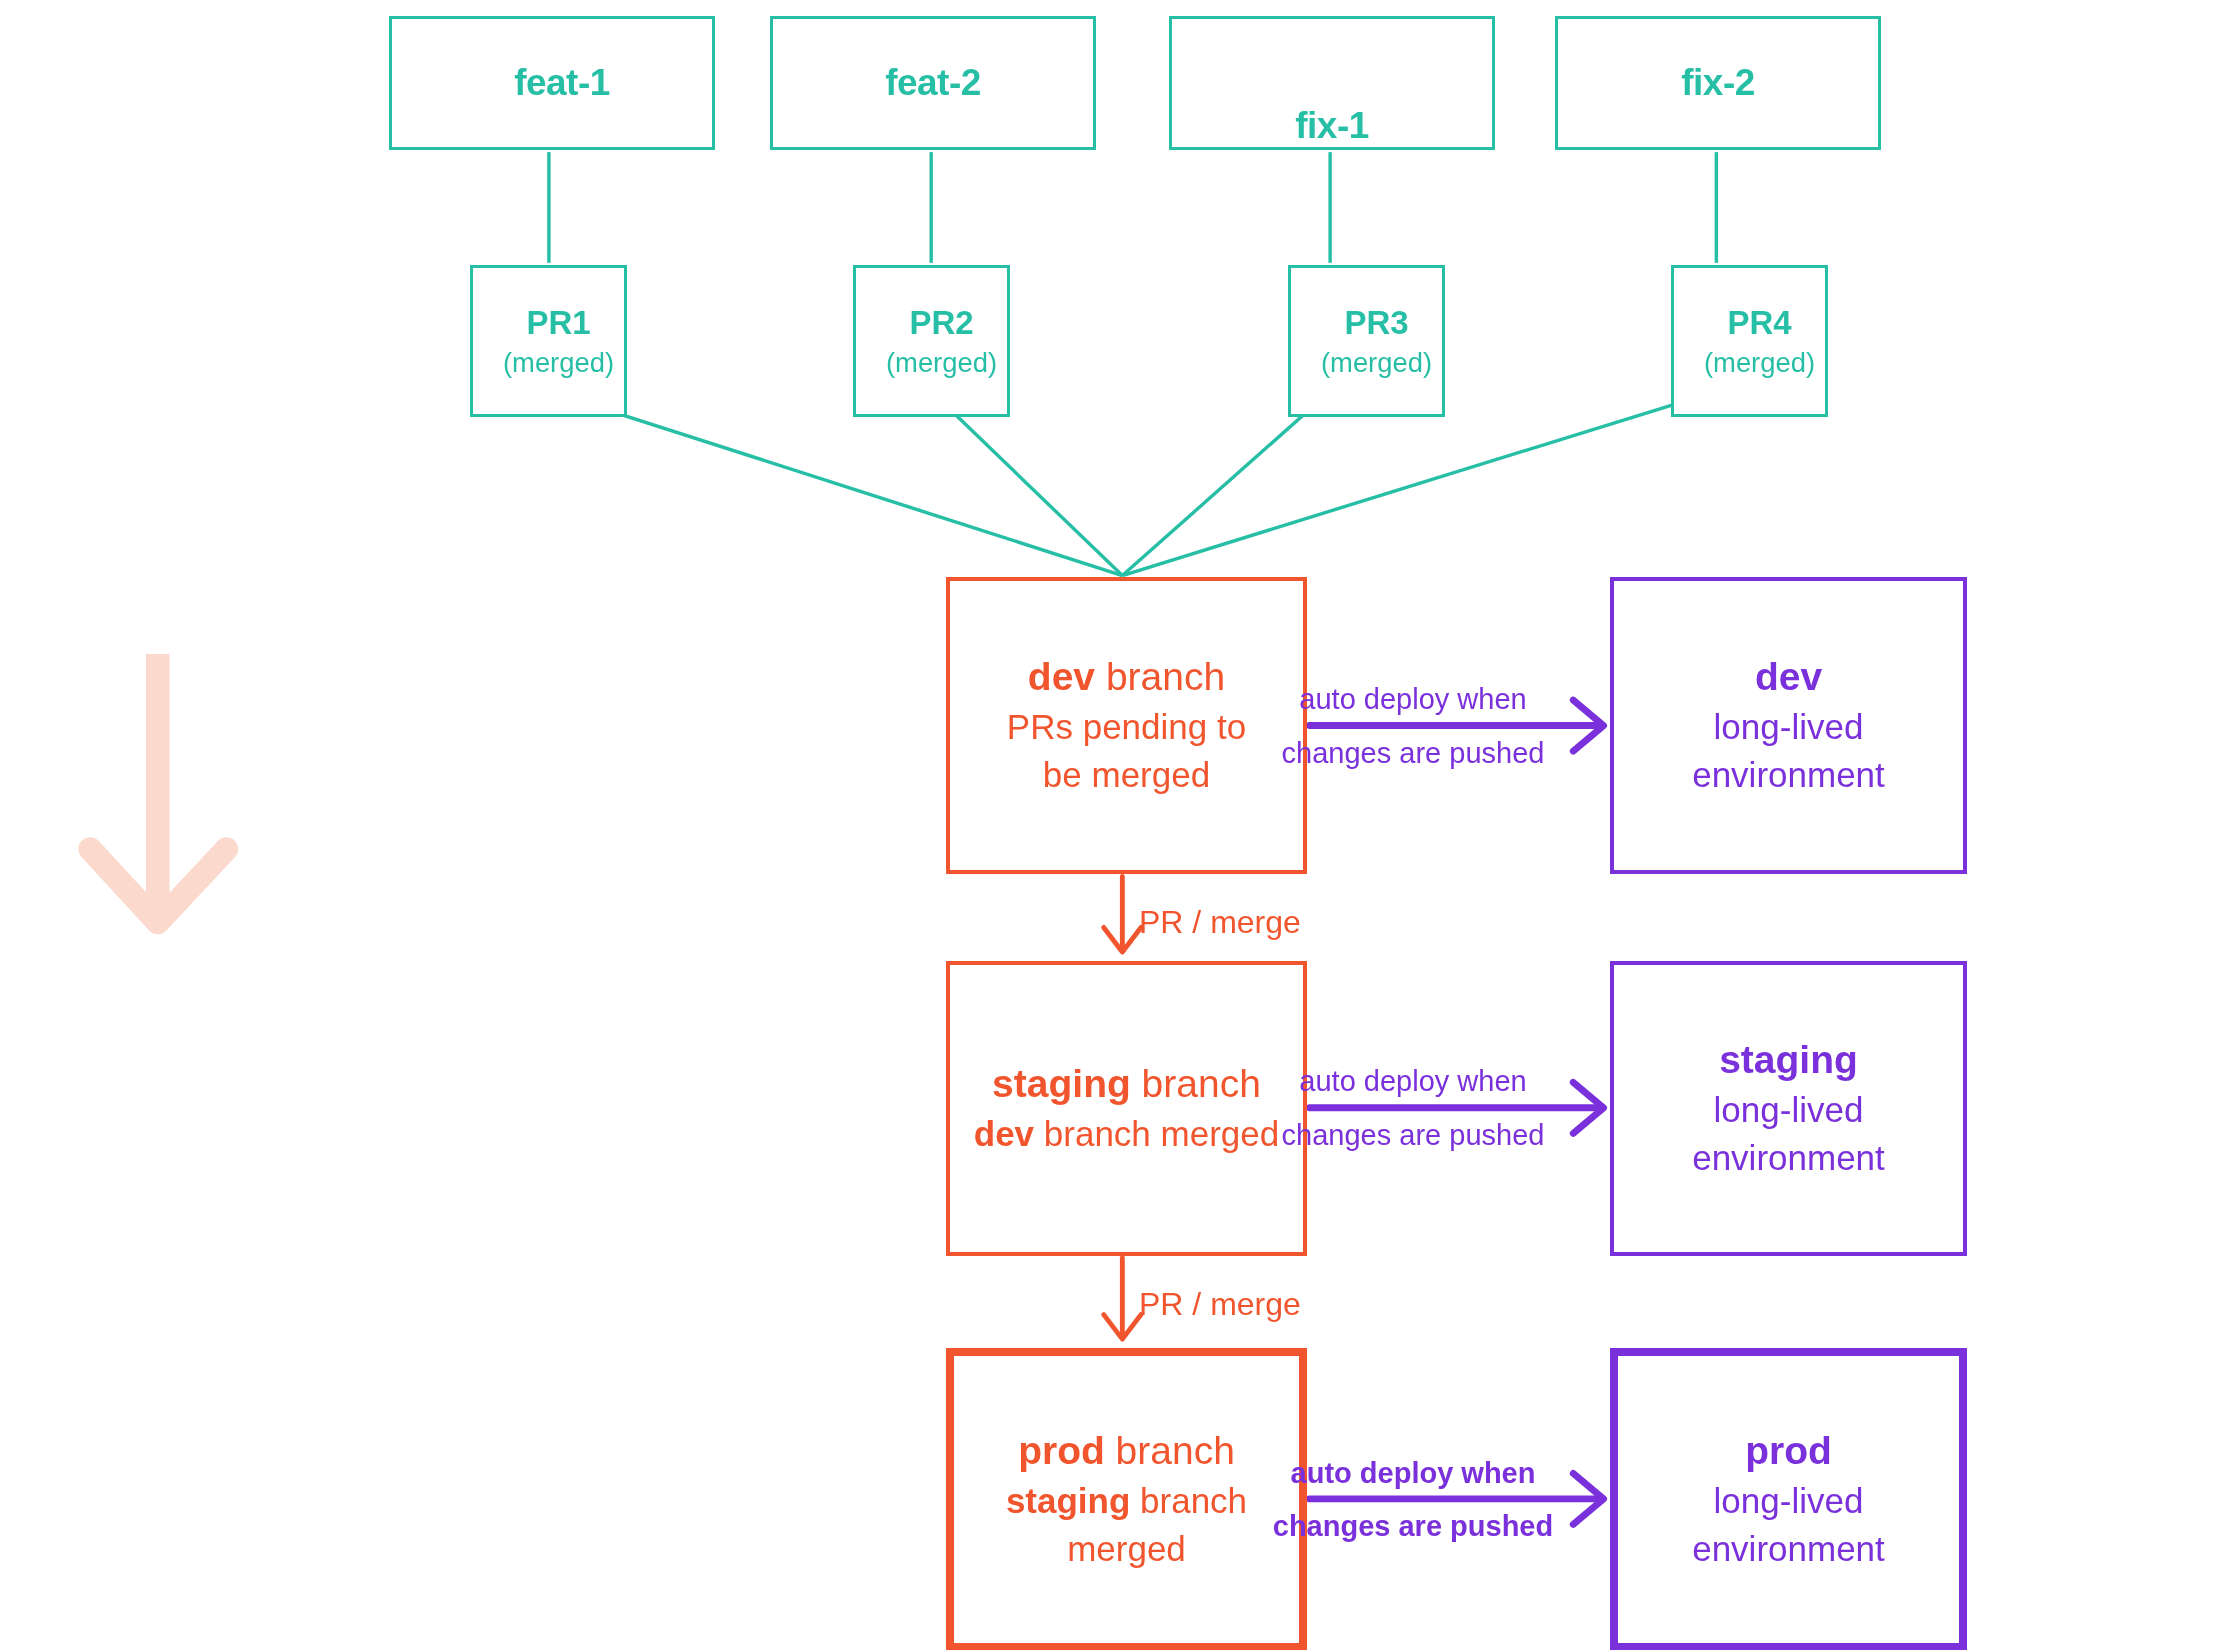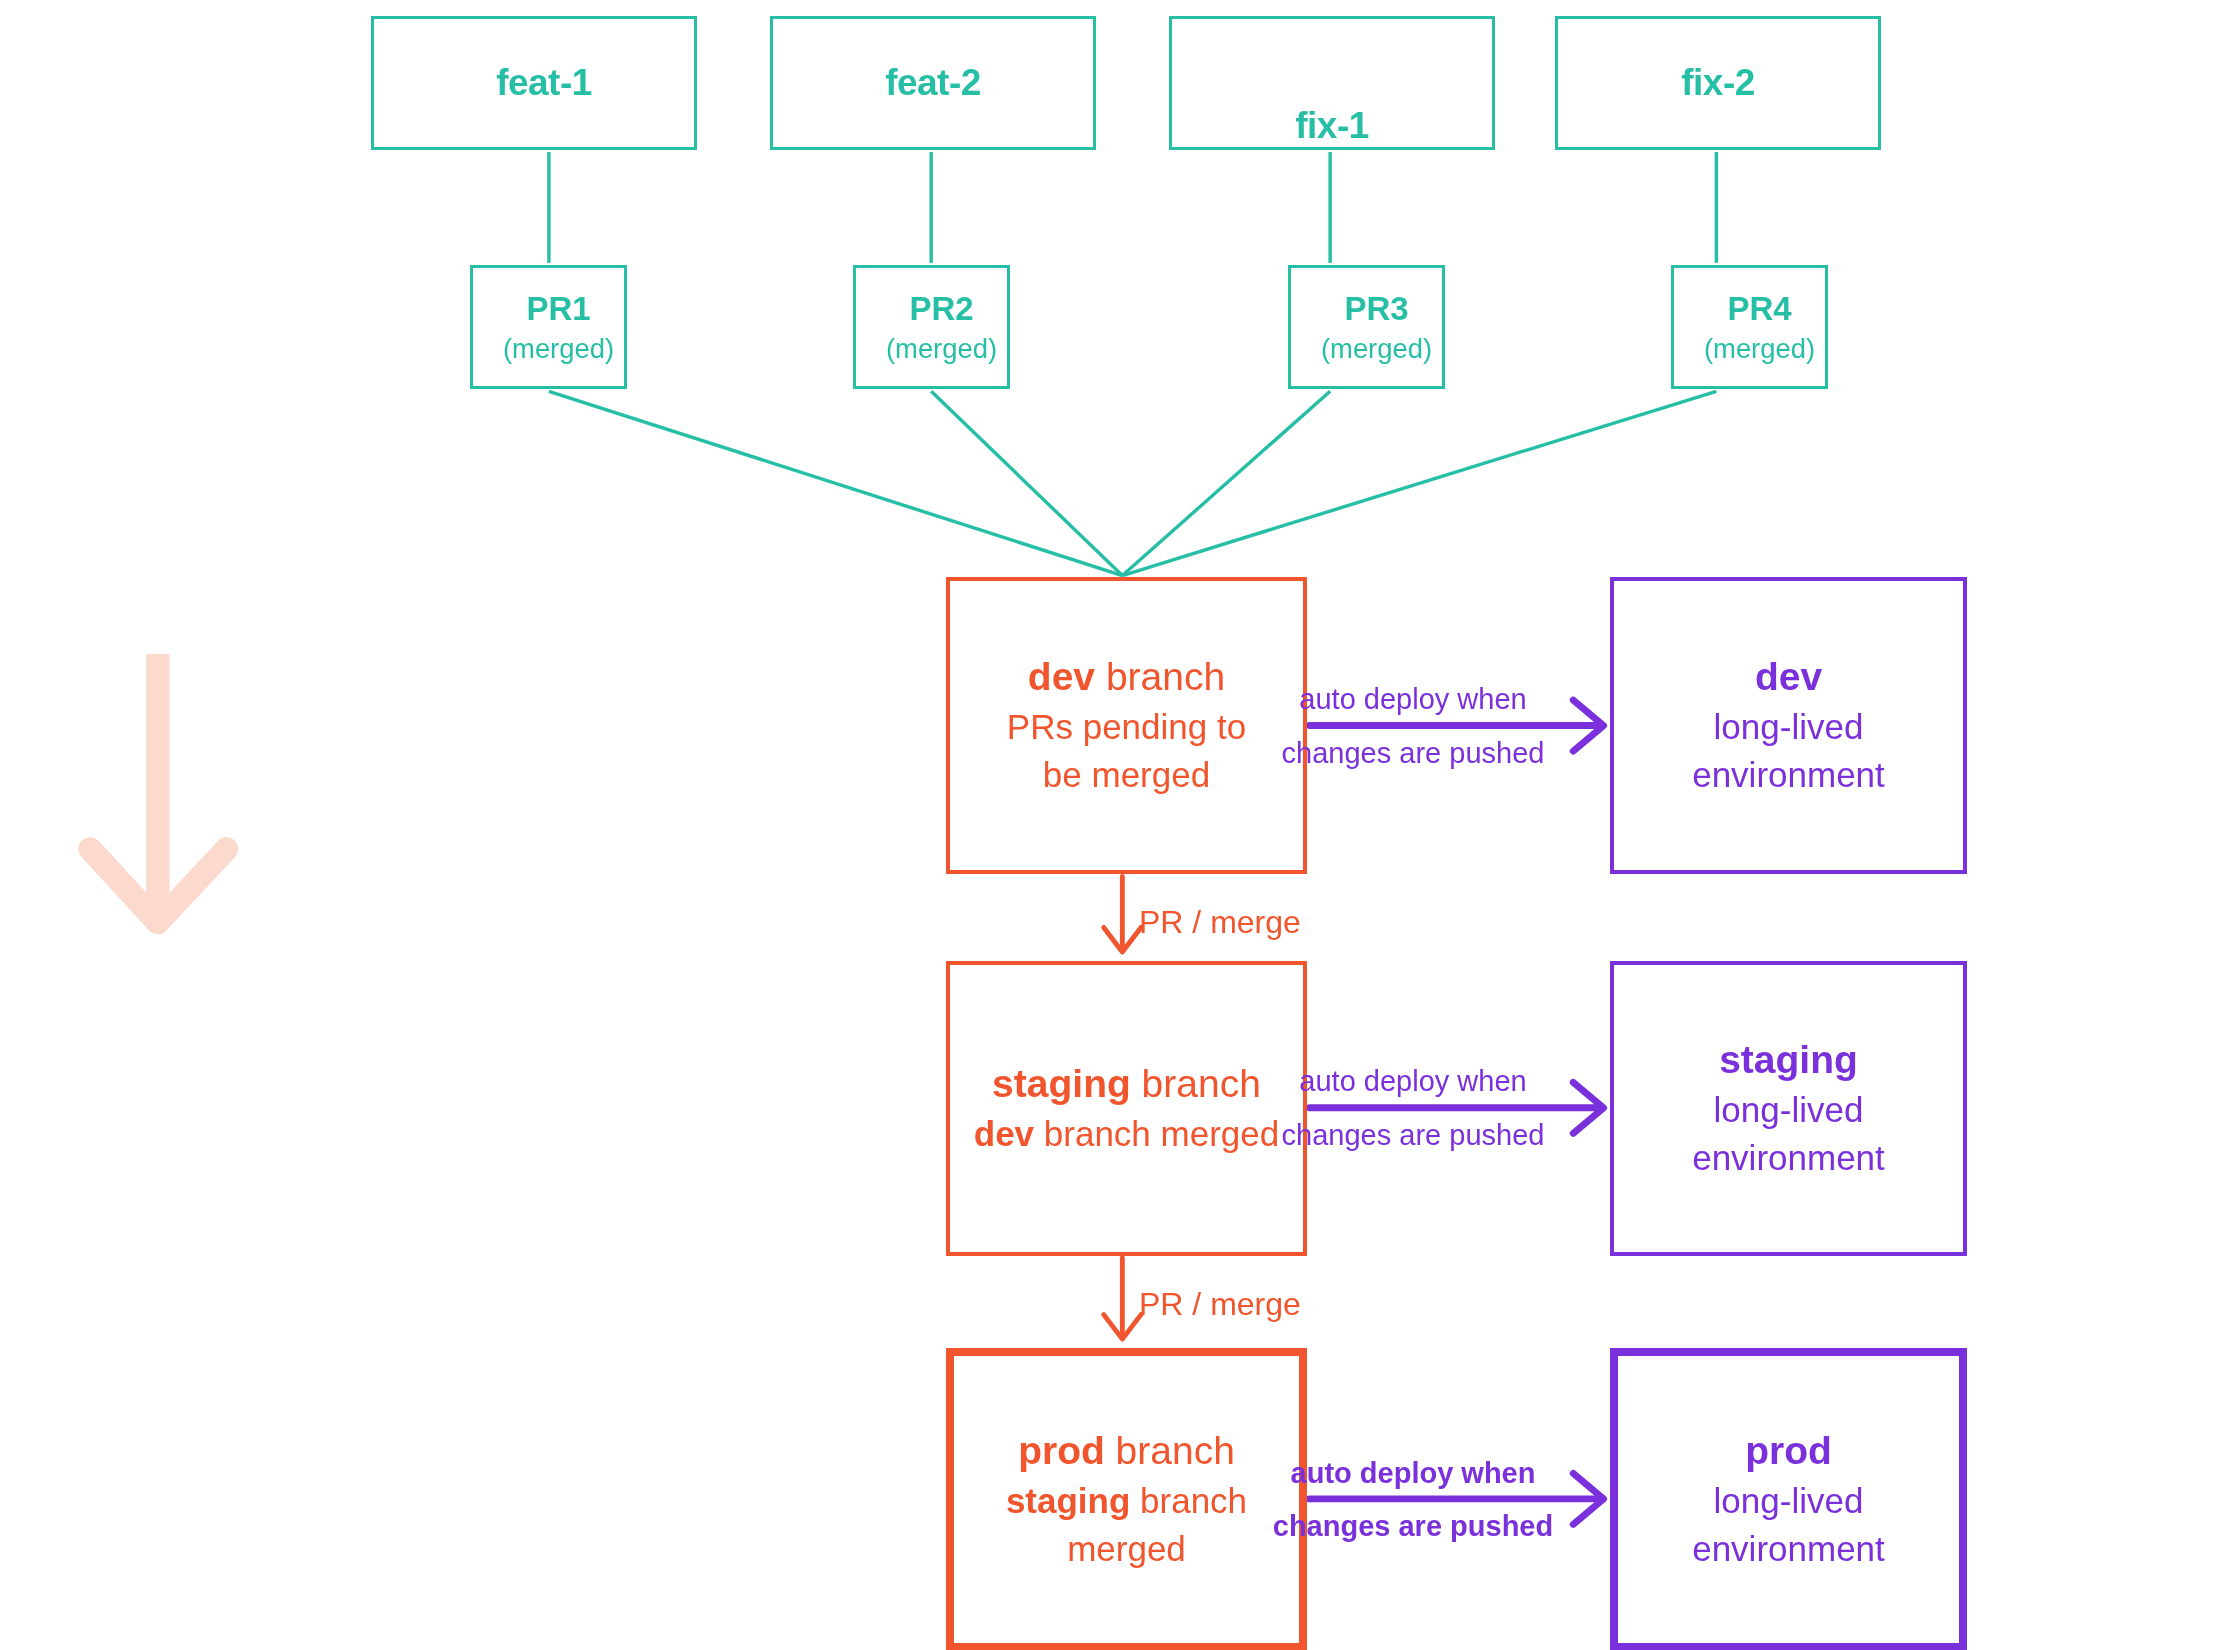--- a/index.html
+++ b/index.html
@@ -16,21 +16,21 @@
     background:#ffffff;
     box-sizing:border-box;
     display:flex;flex-direction:column;
     align-items:center;justify-content:center;
     text-align:center;
   }
   
   .teal-box{border:3.9px solid #26bfa6;color:#26bfa6;}
   .feat{width:326px;height:134px;top:15.7px;}
   .feat .lbl{font-size:37px;font-weight:700;letter-spacing:-0.5px;}
-  .pr{width:157px;height:124px;top:265px;padding-left:20px;}
+  .pr{width:157px;height:152px;top:265px;padding-left:20px;}
   .pr .lbl{font-size:33px;font-weight:700;line-height:1.25;}
   .pr .sub{font-size:27.4px;font-weight:400;line-height:1.25;margin-top:2px;}
   
   .branch-box{border:4.9px solid #f1552d;color:#f1552d;left:946px;width:361px;}
   .branch-box .title{font-size:39px;font-weight:400;line-height:1.3;}
   .branch-box .title b,.branch-box .sub b{font-weight:700;}
   .branch-box .sub{font-size:35px;font-weight:400;line-height:1.38;}
   
   .env-box{border:4.9px solid #7a30db;color:#7a30db;left:1610px;width:357px;}
   .env-box .name{font-size:39px;font-weight:700;line-height:1.3;}
@@ -97,21 +97,21 @@
       <path d="M1336 1529 H1630"></path>
       <path d="M1605 1503 L1636 1529 L1605 1555"></path>
     </g>
 
     <g stroke="#fbd9cc" fill="none">
       <path d="M161 667 V932" stroke-width="24" stroke-linecap="butt"></path>
       <path d="M92 866 L161 941 L231 866" stroke-width="24" stroke-linecap="round" stroke-linejoin="round"></path>
     </g>
   </svg>
 
-  <div class="box teal-box feat" style="left:371px;padding-left:20px;">
+  <div class="box teal-box feat" style="left:389px;padding-left:20px;">
     <span class="lbl">feat-1</span>
   </div>
   <div class="box teal-box feat" style="left:770px;">
     <span class="lbl">feat-2</span>
   </div>
   <div class="box teal-box feat" style="left:1169px;justify-content:flex-end;">
     <span class="lbl">fix-1</span>
   </div>
   <div class="box teal-box feat" style="left:1555px;">
     <span class="lbl">fix-2</span>

